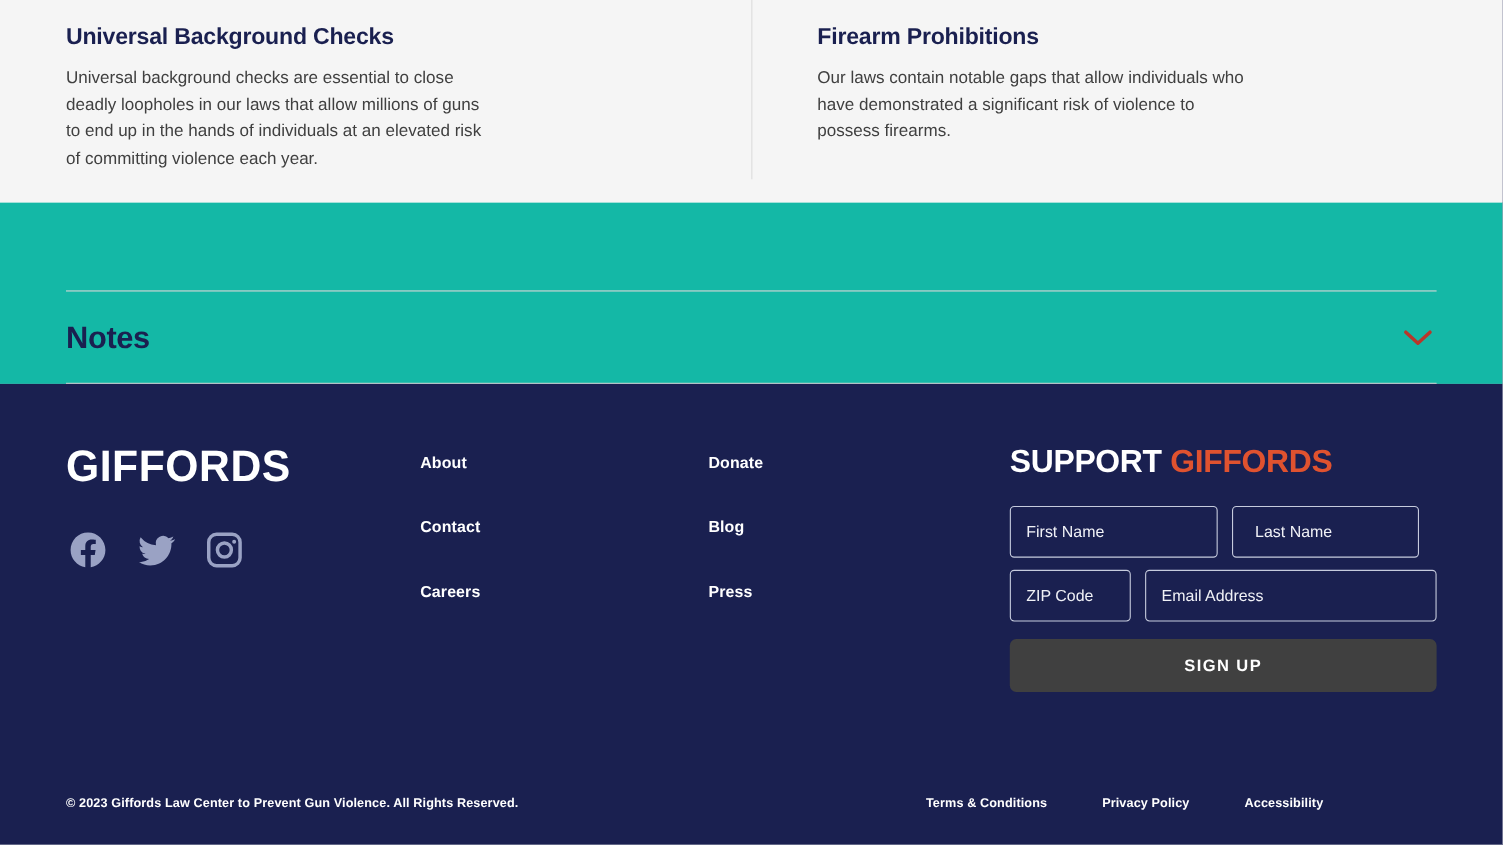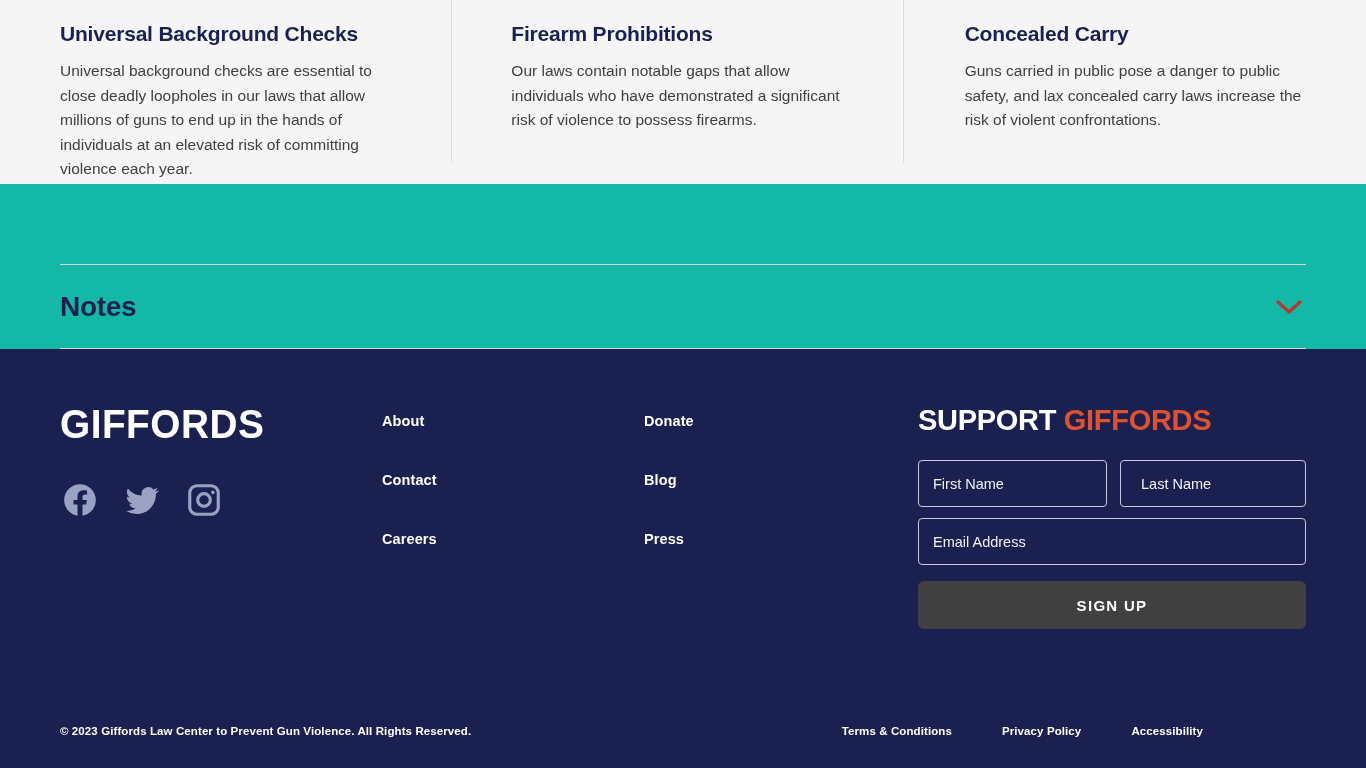--- a/index.html
+++ b/index.html
@@ -190,21 +190,21 @@
     border-radius: 4px;
     height: 47px;
     color: #ffffff;
     font-family: "Liberation Sans", sans-serif;
     font-size: 14.5px;
     padding: 0 14px;
     outline: none;
   }
   .field::placeholder { color: #f0f1f6; opacity: 1; }
   .field-first { width: 189px; }
-  .field-last  { width: 186px; padding-left: 20px; }
+  .field-last  { width: 170px; padding-left: 20px; }
   .field-zip   { width: 110px; }
   .field-email { flex: 1 1 auto; }
 
   .signup-btn {
     width: 100%;
     height: 48px;
     margin-top: 5px;
     background: #404040;
     border: none;
     border-radius: 6px;
@@ -254,24 +254,20 @@
   <div class="issue-col col-1">
     <h2 class="issue-title">Universal Background Checks</h2>
     <p class="issue-desc">Universal background checks are essential to close deadly loopholes in our laws that allow millions of guns to end up in the hands of individuals at an elevated risk of committing violence each year.</p>
   </div>
 
   <div class="issue-col col-2">
     <h2 class="issue-title">Firearm Prohibitions</h2>
     <p class="issue-desc">Our laws contain notable gaps that allow individuals who have demonstrated a significant risk of violence to possess firearms.</p>
   </div>
 
-  <div class="issue-col col-3">
-    <h2 class="issue-title">Concealed Carry</h2>
-    <p class="issue-desc">Guns carried in public pose a danger to public safety, and lax concealed carry laws increase the risk of violent confrontations.</p>
-  </div>
 
 </section>
 
 <section class="notes-section">
   <div class="notes-inner">
     <h3 class="notes-title">Notes</h3>
     <button class="chevron-btn">
       <span>
         <svg width="26" height="16" viewBox="0 0 26 16" aria-hidden="true">
           <path d="M2 3 L13 13 L24 3" fill="none" stroke="#b8372b" stroke-width="3.2" stroke-linecap="round" stroke-linejoin="round"></path>
@@ -346,20 +342,21 @@
         <span>SUPPORT</span>
         <span class="brand-accent">GIFFORDS</span>
       </h3>
 
       <div class="form-row">
         <input class="field field-first" type="text" placeholder="First Name" style="">
         <input class="field field-last" type="text" placeholder="Last Name" style="">
       </div>
 
       <div class="form-row">
+        <input class="field field-zip" type="text" placeholder="ZIP Code" style="">
         <input class="field field-email" type="text" placeholder="Email Address" style="">
       </div>
 
       <button class="signup-btn">SIGN UP</button>
     </div>
 
   </div>
 
   <div class="footer-bottom">
     <span class="copyright">© 2023 Giffords Law Center to Prevent Gun Violence. All Rights Reserved.</span>

